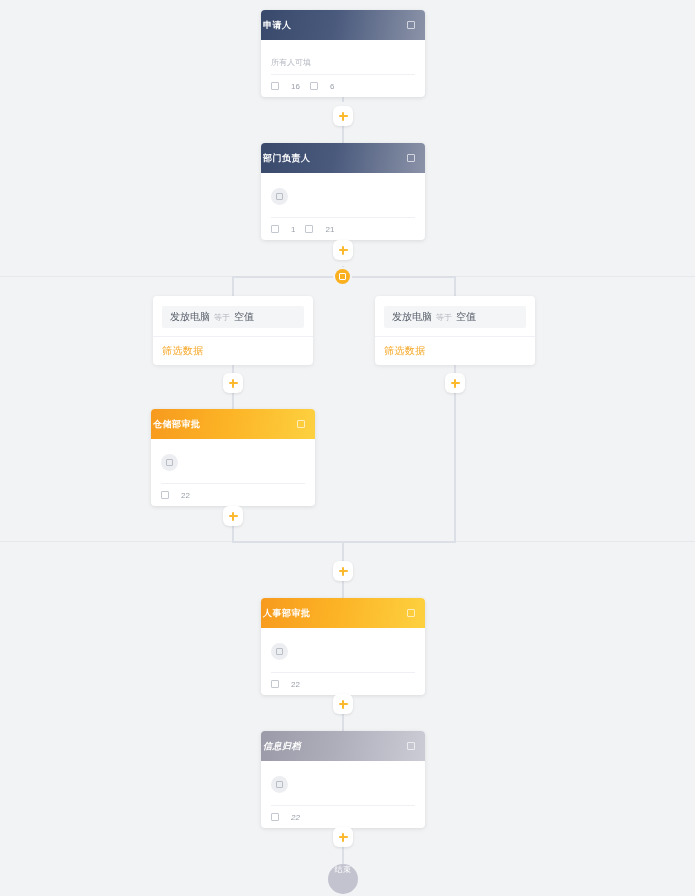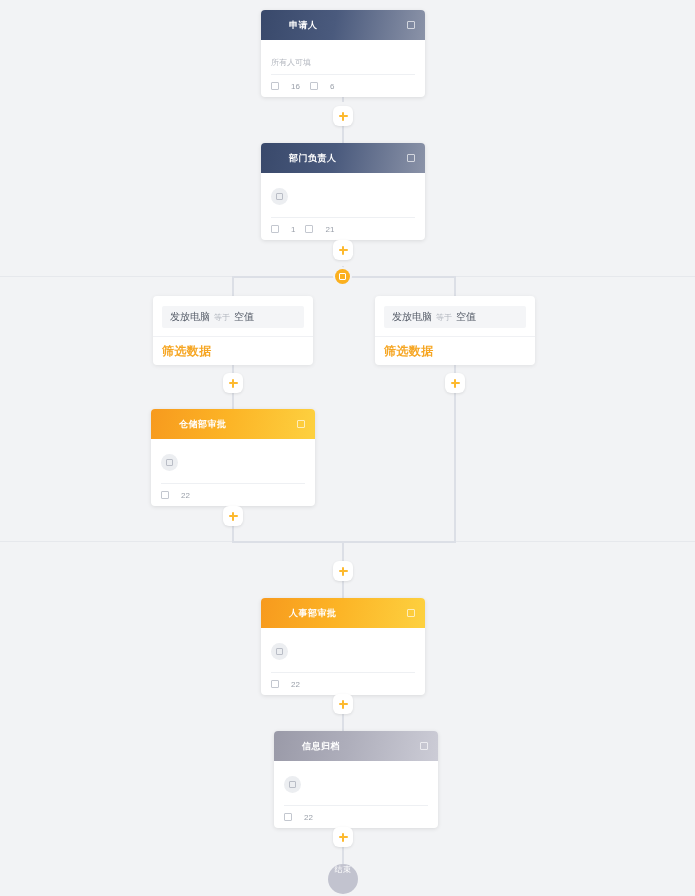--- a/index.html
+++ b/index.html
@@ -46,21 +46,21 @@
     width: 164px;
     background: #ffffff;
     border-radius: 4px;
     box-shadow: 0 1px 4px rgba(0,0,0,0.10);
     overflow: hidden;
   }
   .card-header {
     height: 30px;
     display: flex;
     align-items: center;
-    padding: 0 28px;
+    padding: 0 2px;
     box-sizing: border-box;
     position: relative;
   }
   .card-header .title {
     font-size: 9px;
     font-weight: bold;
     letter-spacing: 0.5px;
     color: #ffffff;
   }
   .card-header .corner {
@@ -169,22 +169,22 @@
   .cond-expr .t-mid  { font-size: 8px; color: #b0b5bd; }
   .cond-foot {
     height: 28px;
     margin-top: 8px;
     border-top: 1px solid #f0f1f4;
     display: flex;
     align-items: center;
     padding: 0 9px;
   }
   .cond-foot .link {
-    font-size: 12px;
-    font-weight: bold;
+    font-size: 10px;
+    font-weight: normal;
     color: #f6a623;
     letter-spacing: 0.4px;
   }
 
   
   .plus {
     position: absolute;
     width: 20px;
     height: 20px;
     background: #ffffff;
@@ -395,21 +395,21 @@
         <span class="meta">
             <i class="sq"></i>
             <span>22</span>
           </span>
       </div>
     </div>
   </div>
 
   <div class="plus" style="left:333px; top:694px;"></div>
 
-  <div class="card" style="left:274px; top:731px;">
+  <div class="card" style="left:261px; top:731px;font-style:italic;">
     <div class="card-header hdr-gray">
       <span class="title">信息归档</span>
       <span class="corner"></span>
     </div>
     <div class="card-body">
       <div class="assignee-row">
         <span class="avatar">
             <i></i>
           </span>
         <span class="assignee-text"></span>

